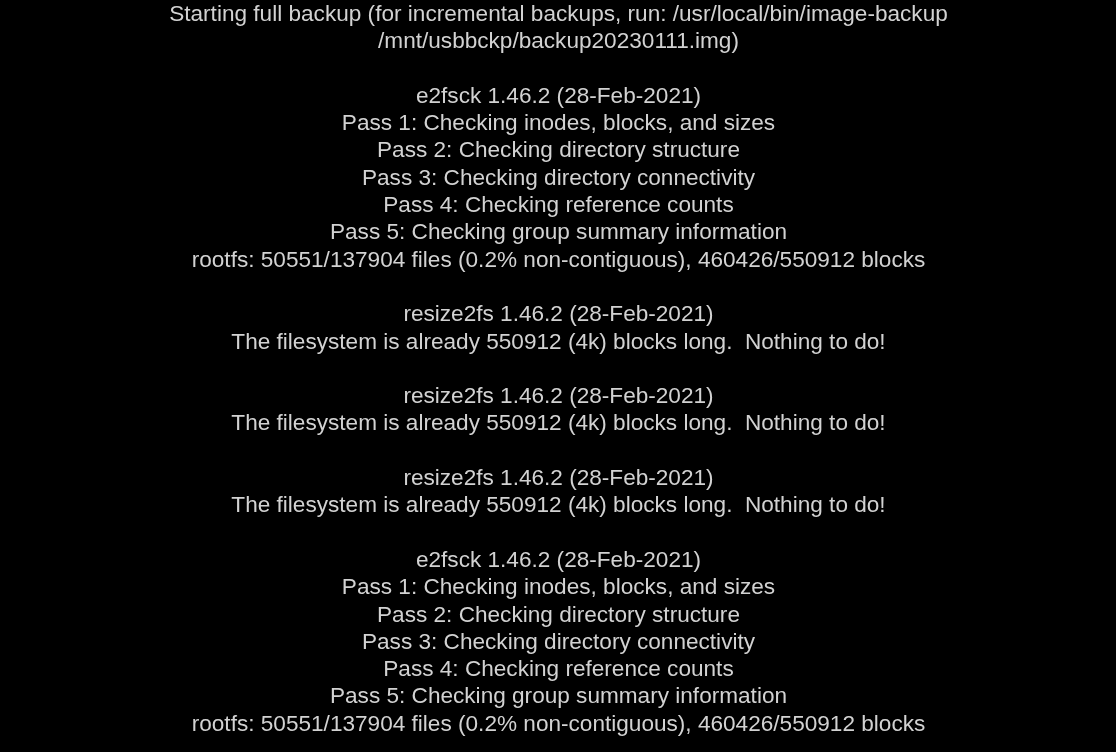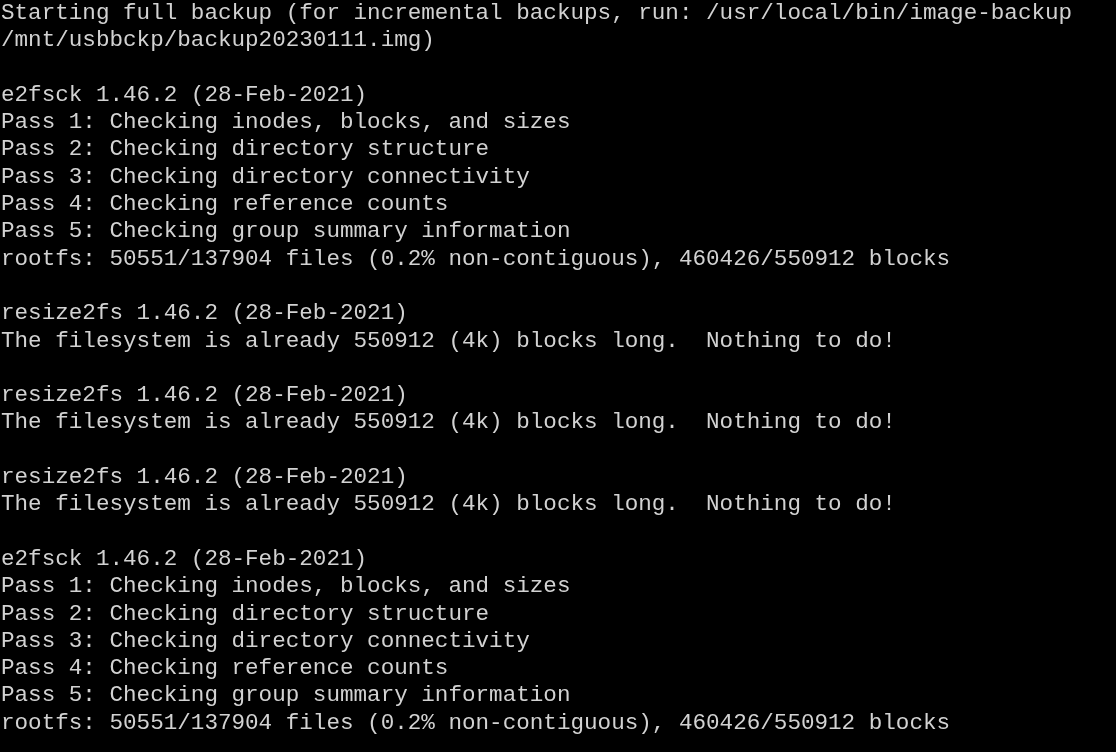--- a/index.html
+++ b/index.html
@@ -11,28 +11,29 @@
   body {
     width: 1116px;
     height: 752px;
     overflow: hidden;
   }
   #terminal {
     width: 1116px;
     height: 752px;
     background: #000000;
     color: #d2d2d2;
-    font-family: Liberation Mono, monospace;
+    font-family: Liberation Sans, sans-serif;
     font-size: 22.6px;
     line-height: 27.3px;
     letter-spacing: 0px;
     padding: 0px 0px 0px 1px;
     box-sizing: border-box;
     white-space: pre;
     overflow: hidden;
+    text-align: center;
     -webkit-font-smoothing: none;
   }
   .line {
     display: block;
     height: 27.3px;
     white-space: pre;
     min-height: 27.3px;
   }
   .line.blank {
     color: transparent;

